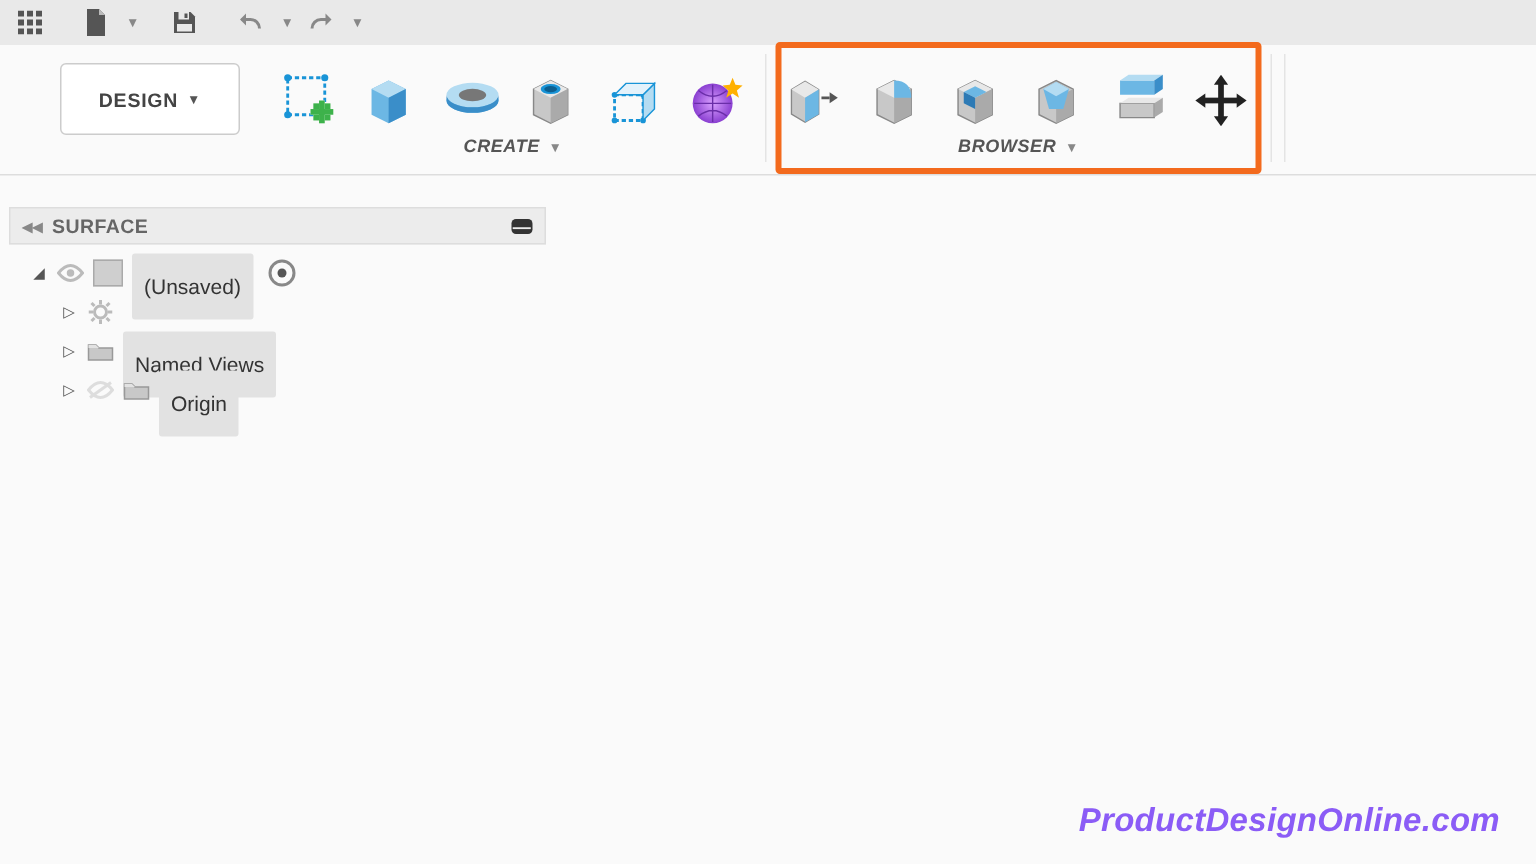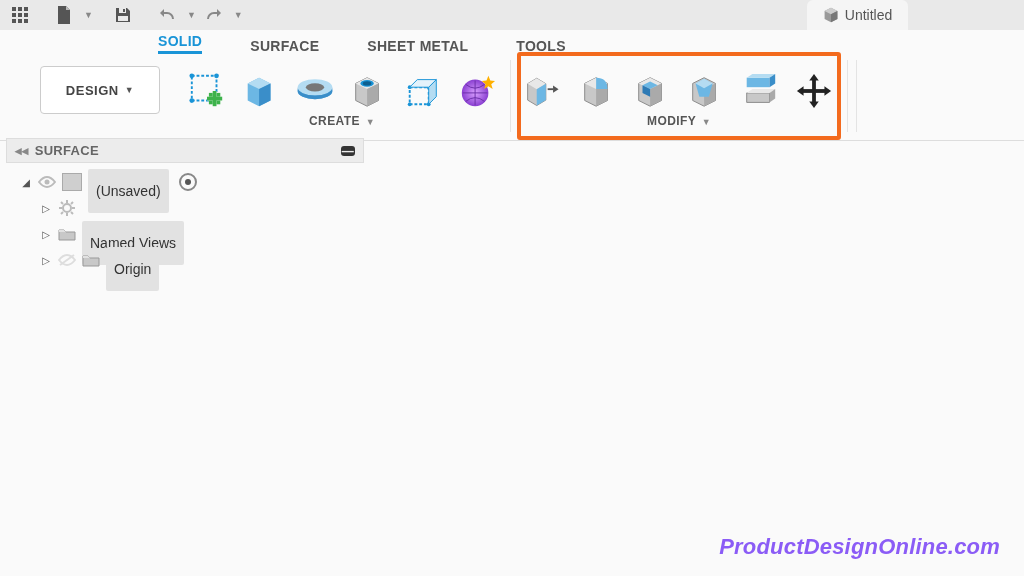--- a/index.html
+++ b/index.html
@@ -109,20 +109,21 @@
     gap: 12px;
     align-items: flex-end;
     height: 56px;
   }
   .panel-label {
     margin-top: 2px;
     font-weight: 700;
     font-size: 12px;
     color: #555;
     letter-spacing: 0.4px;
+    font-style: italic;
   }
 
   .icon-slot {
     width: 42px;
     height: 42px;
     display: flex;
     align-items: center;
     justify-content: center;
   }
   svg { display: block; }
@@ -264,37 +265,23 @@
   </div>
   <span class="caret-sm">▼</span>
   <div class="qat-item">
     <svg width="16" height="14" viewBox="0 0 16 14">
         <path fill="none" stroke="#888" stroke-width="2" d="M2 11a6 6 0 0 1 6-6h6"></path>
         <path fill="#888" d="M11 1l4 4-4 4z"></path>
       </svg>
   </div>
   <span class="caret-sm">▼</span>
 
-  <div class="tab" style="margin-left:560px;">
-    <svg width="16" height="16" viewBox="0 0 20 20">
-        <path fill="#999" d="M10 1l8 4v10l-8 4-8-4V5z"></path>
-        <path fill="#ccc" d="M10 1l8 4-8 4-8-4z"></path>
-        <path fill="#777" d="M10 9l8-4v10l-8 4z"></path>
-      </svg>
-    <span>Untitled</span>
-  </div>
 </div>
 
 <div class="ribbon">
-  <div class="env-tabs">
-    <div class="env-tab active">SOLID</div>
-    <div class="env-tab">SURFACE</div>
-    <div class="env-tab">SHEET METAL</div>
-    <div class="env-tab">TOOLS</div>
-  </div>
 
   <div class="ribbon-row">
     <div class="workspace-btn">
       <span>DESIGN</span>
       <span class="caret-sm">▼</span>
     </div>
 
     <div class="panel">
       <div class="panel-icons">
         <div class="icon-slot">
@@ -422,21 +409,21 @@
                 <path d="M20 2l5 7h-10z"></path>
                 <path d="M20 38l5-7h-10z"></path>
                 <path d="M2 20l7-5v10z"></path>
                 <path d="M38 20l-7-5v10z"></path>
                 <rect x="18" y="8" width="4" height="24"></rect>
                 <rect x="8" y="18" width="24" height="4"></rect>
               </g>
             </svg>
         </div>
       </div>
-      <div class="panel-label"><span>MODIFY</span> <span class="caret-sm">▼</span></div>
+      <div class="panel-label"><span>BROWSER</span> <span class="caret-sm">▼</span></div>
     </div>
 
     <div class="divider"></div>
 
 
     <div class="divider"></div>
 
 
   </div>
 </div>

